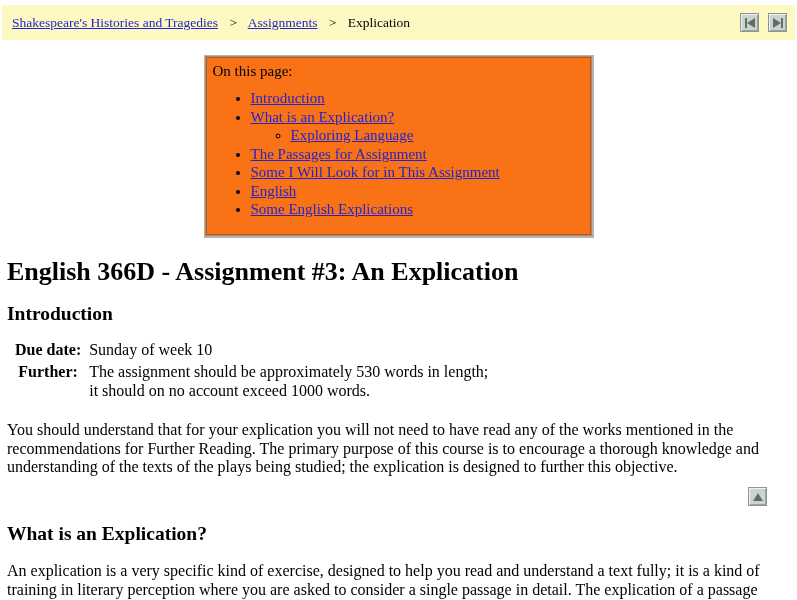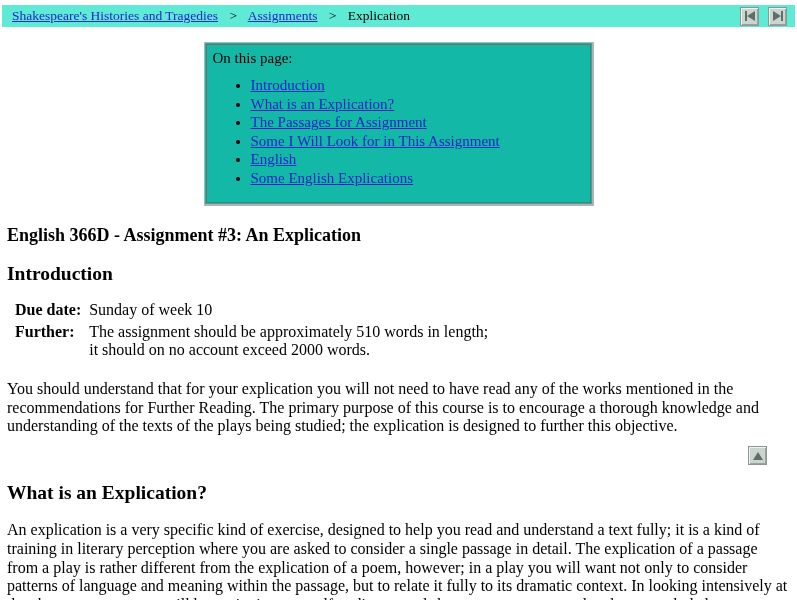--- a/index.html
+++ b/index.html
@@ -7,21 +7,21 @@
   body {
     width: 797px; height: 600px; overflow: hidden;
     background: #ffffff; color: #000;
     font-family: "Liberation Serif", "DejaVu Serif", serif;
     font-size: 16px;
   }
   a { color: #2424cb; text-decoration: underline; cursor: pointer; }
 
   
   .topbar {
-    height: 22px; margin: 5px 2px 0 2px; background: #5eead4;
+    height: 35px; margin: 5px 2px 0 2px; background: #fef9c3;
     display: flex; align-items: center; padding: 0 8px;
   }
   .crumbs { flex: 1; font-size: 13.5px; white-space: nowrap; padding-left: 2px; }
   .crumb-sep { margin: 0 8px; color: #000; }
   .navbtns { display: flex; align-items: center; }
   .navbtn {
     width: 19px; height: 19px; margin-left: 9px;
     background: #cbd4ce; border: 1px solid #8d9792;
     box-shadow: inset 1px 1px 0 #eef3f0, inset -1px -1px 0 #9aa49e;
     display: inline-flex; align-items: center; justify-content: center;
@@ -29,35 +29,35 @@
   }
   .glyph-bar { width: 2px; height: 10px; background: #5f6f68; display: inline-block; }
   .tri-left  { width: 0; height: 0; border-top: 5px solid transparent; border-bottom: 5px solid transparent; border-right: 8px solid #5f6f68; display: inline-block; }
   .tri-right { width: 0; height: 0; border-top: 5px solid transparent; border-bottom: 5px solid transparent; border-left: 8px solid #5f6f68; display: inline-block; }
   .tri-up    { width: 0; height: 0; border-left: 5px solid transparent; border-right: 5px solid transparent; border-bottom: 8px solid #5f6f68; display: inline-block; }
 
   
   .toc-outer {
     width: 390px; margin: 15px auto 0 auto;
     border: 1px solid #b2b2b2; border-right-width: 2px; border-bottom-width: 2px;
-    padding: 1px; background: #14b8a6;
+    padding: 1px; background: #f97316;
   }
   .toc-inner { border: 1px solid #6e6e6e; padding: 3px 8px 14px 4px; font-size: 15px; }
   .toc-title { padding: 2px 0 0 2px; }
   .toc-inner ul { margin: 10px 0 0 0; padding-left: 40px; list-style: disc; }
   .toc-inner ul ul { margin: 0; padding-left: 40px; list-style: circle; }
   .toc-inner li { margin: 1.5px 0; }
 
   
   .main { padding: 0 7px; }
-  h1 { font-size: 18px; font-weight: bold; margin: 19px 0 0 0; line-height: 1.15; }
+  h1 { font-size: 26px; font-weight: bold; margin: 19px 0 0 0; line-height: 1.15; }
   h2 { font-size: 19.5px; font-weight: bold; margin: 17px 0 0 0; }
   .details { margin: 13px 0 0 0; border-spacing: 8px 3px; }
   .details td { padding: 0; vertical-align: top; line-height: 1.18; }
-  .dt-label { font-weight: bold; text-align: left; white-space: nowrap; }
+  .dt-label { font-weight: bold; text-align: center; white-space: nowrap; }
   p.body-text { margin: 17px 0 0 0; line-height: 1.16; }
   .totop-row { text-align: right; margin: 10px 23px 0 0; }
   h2.second { margin-top: 17px; }
 </style>
 </head>
 <body>
 
 <div class="topbar">
   <div class="crumbs">
     <a>Shakespeare's Histories and Tragedies</a>
@@ -80,20 +80,25 @@
 
 <div class="toc-outer">
   <div class="toc-inner">
     <div class="toc-title">On this page:</div>
     <ul>
       <li>
         <a>Introduction</a>
       </li>
       <li>
         <a>What is an Explication?</a>
+        <ul>
+          <li>
+            <a>Exploring Language</a>
+          </li>
+        </ul>
       </li>
       <li>
         <a>The Passages for Assignment</a>
       </li>
       <li>
         <a>Some I Will Look for in This Assignment</a>
       </li>
       <li>
         <a>English</a>
       </li>
@@ -110,22 +115,22 @@
   <h2>Introduction</h2>
 
   <table class="details">
     <tbody>
         <tr>
       <td class="dt-label">Due date:</td>
       <td>Sunday of week 10</td>
     </tr>
     <tr>
       <td class="dt-label">Further:</td>
-      <td><span>The assignment should be approximately 510 words in length;</span><br>
-        <span>it should on no account exceed 2000 words.</span></td>
+      <td><span>The assignment should be approximately 530 words in length;</span><br>
+        <span>it should on no account exceed 1000 words.</span></td>
     </tr>
   </tbody>
     </table>
 
   <p class="body-text">You should understand that for your explication you will not need to have read any of the works mentioned in the recommendations for Further Reading. The primary purpose of this course is to encourage a thorough knowledge and understanding of the texts of the plays being studied; the explication is designed to further this objective.</p>
 
   <div class="totop-row">
     <span class="navbtn" style="margin-left:0;">
       <span class="tri-up"></span>
     </span>

